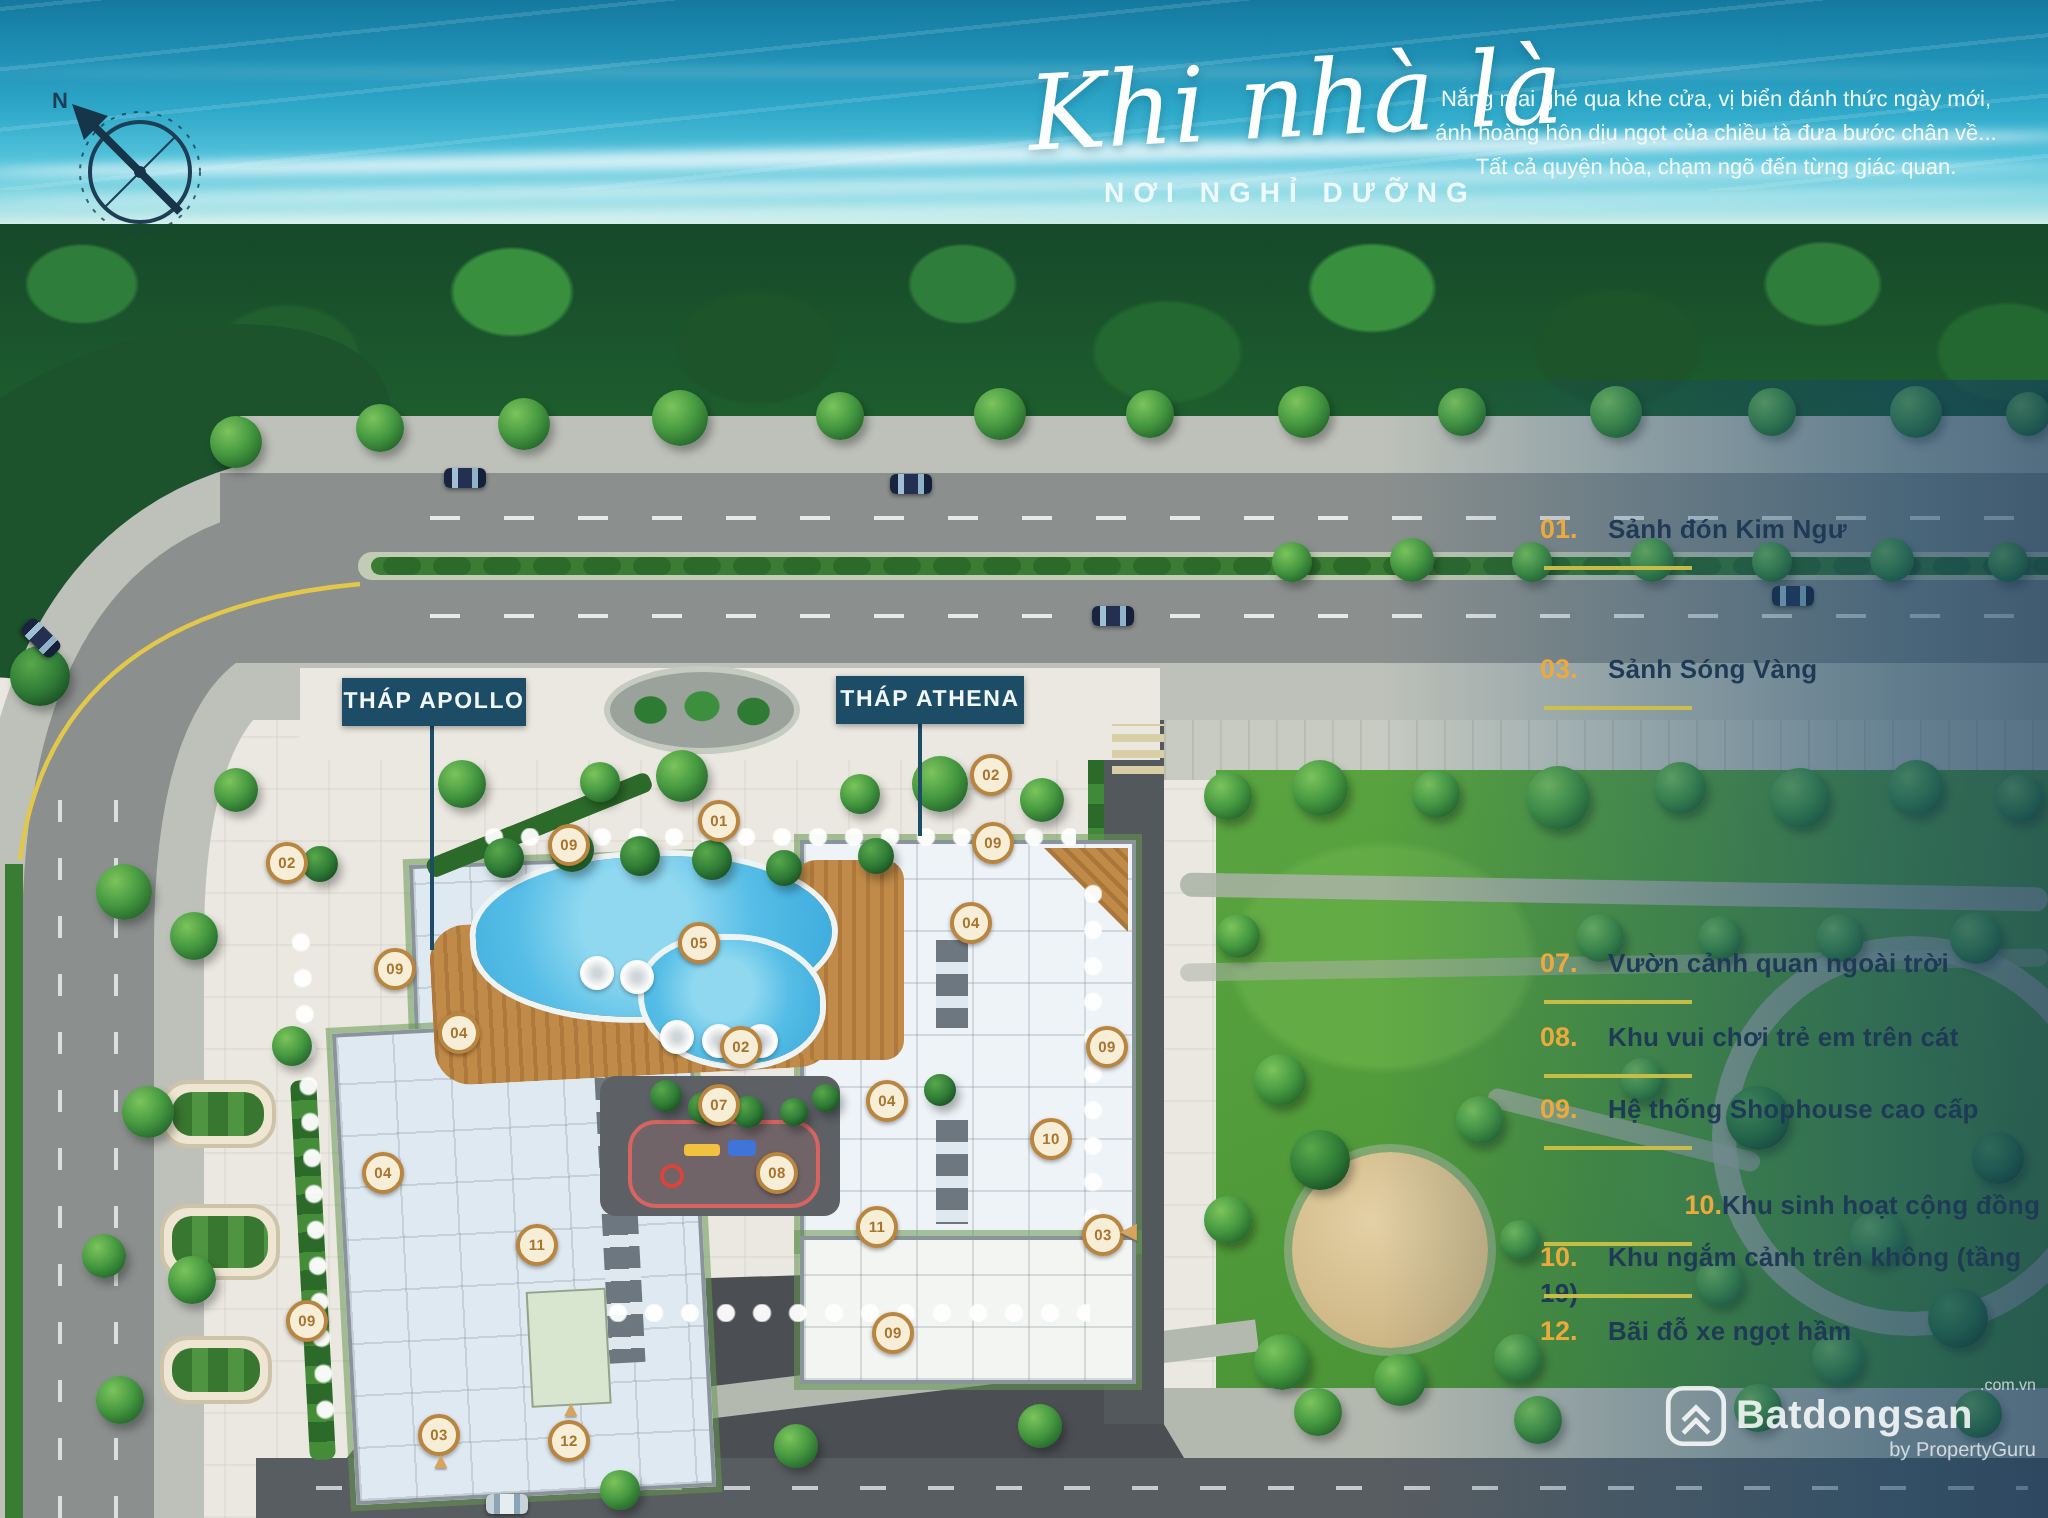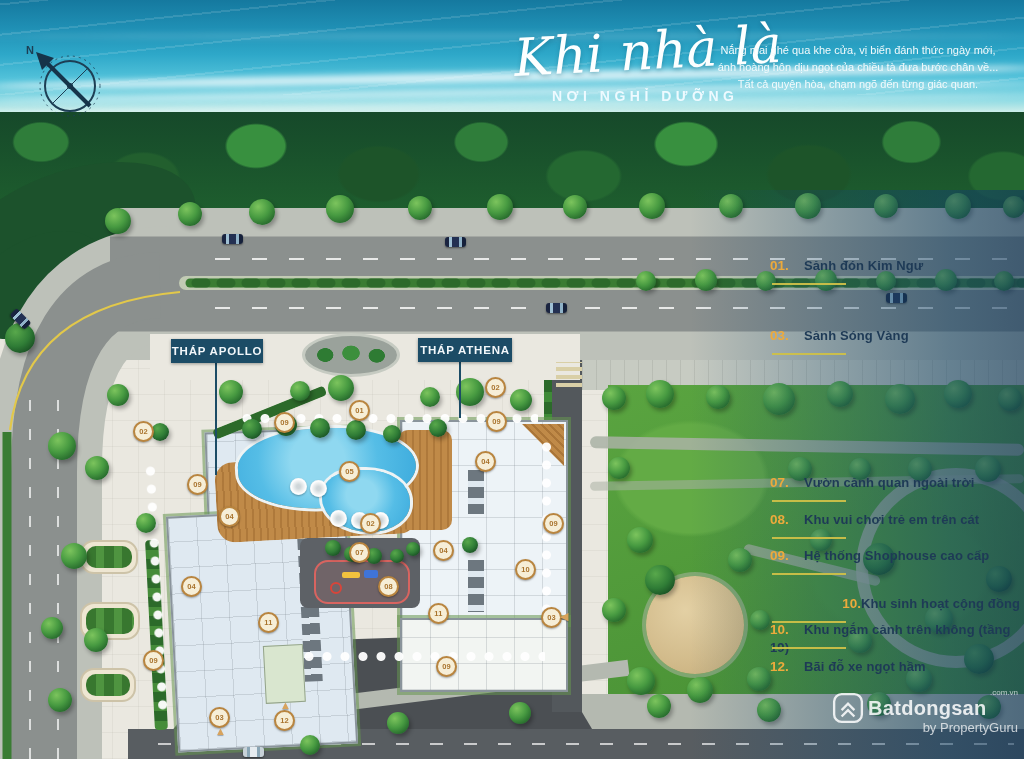--- a/index.html
+++ b/index.html
@@ -366,16 +366,16 @@
   </svg>
 
   <div class="abs watermark">
     <svg style="position:absolute;left:-36px;top:4px;" width="32" height="32" viewBox="0 0 30 30">
       <rect x="2" y="2" width="26" height="26" rx="7" fill="none" stroke="rgba(255,255,255,.85)" stroke-width="2.2"></rect>
       <path d="M9,17 L15,11 L21,17" fill="none" stroke="rgba(255,255,255,.85)" stroke-width="2.2"></path>
       <path d="M9,23 L15,17 L21,23" fill="none" stroke="rgba(255,255,255,.85)" stroke-width="2.2"></path>
     </svg>
     <div style="font-size:8px;text-align:right;opacity:.8;">.com.vn</div>
     <div style="font-size:20px;font-weight:bold;letter-spacing:.3px;">Batdongsan</div>
-    <div style="font-size:13px;text-align:right;opacity:.85;">by PropertyGuru</div>
+    <div style="font-size:10px;text-align:right;opacity:.85;">by PropertyGuru</div>
   </div>
 
 </div>
 
 </body></html>

